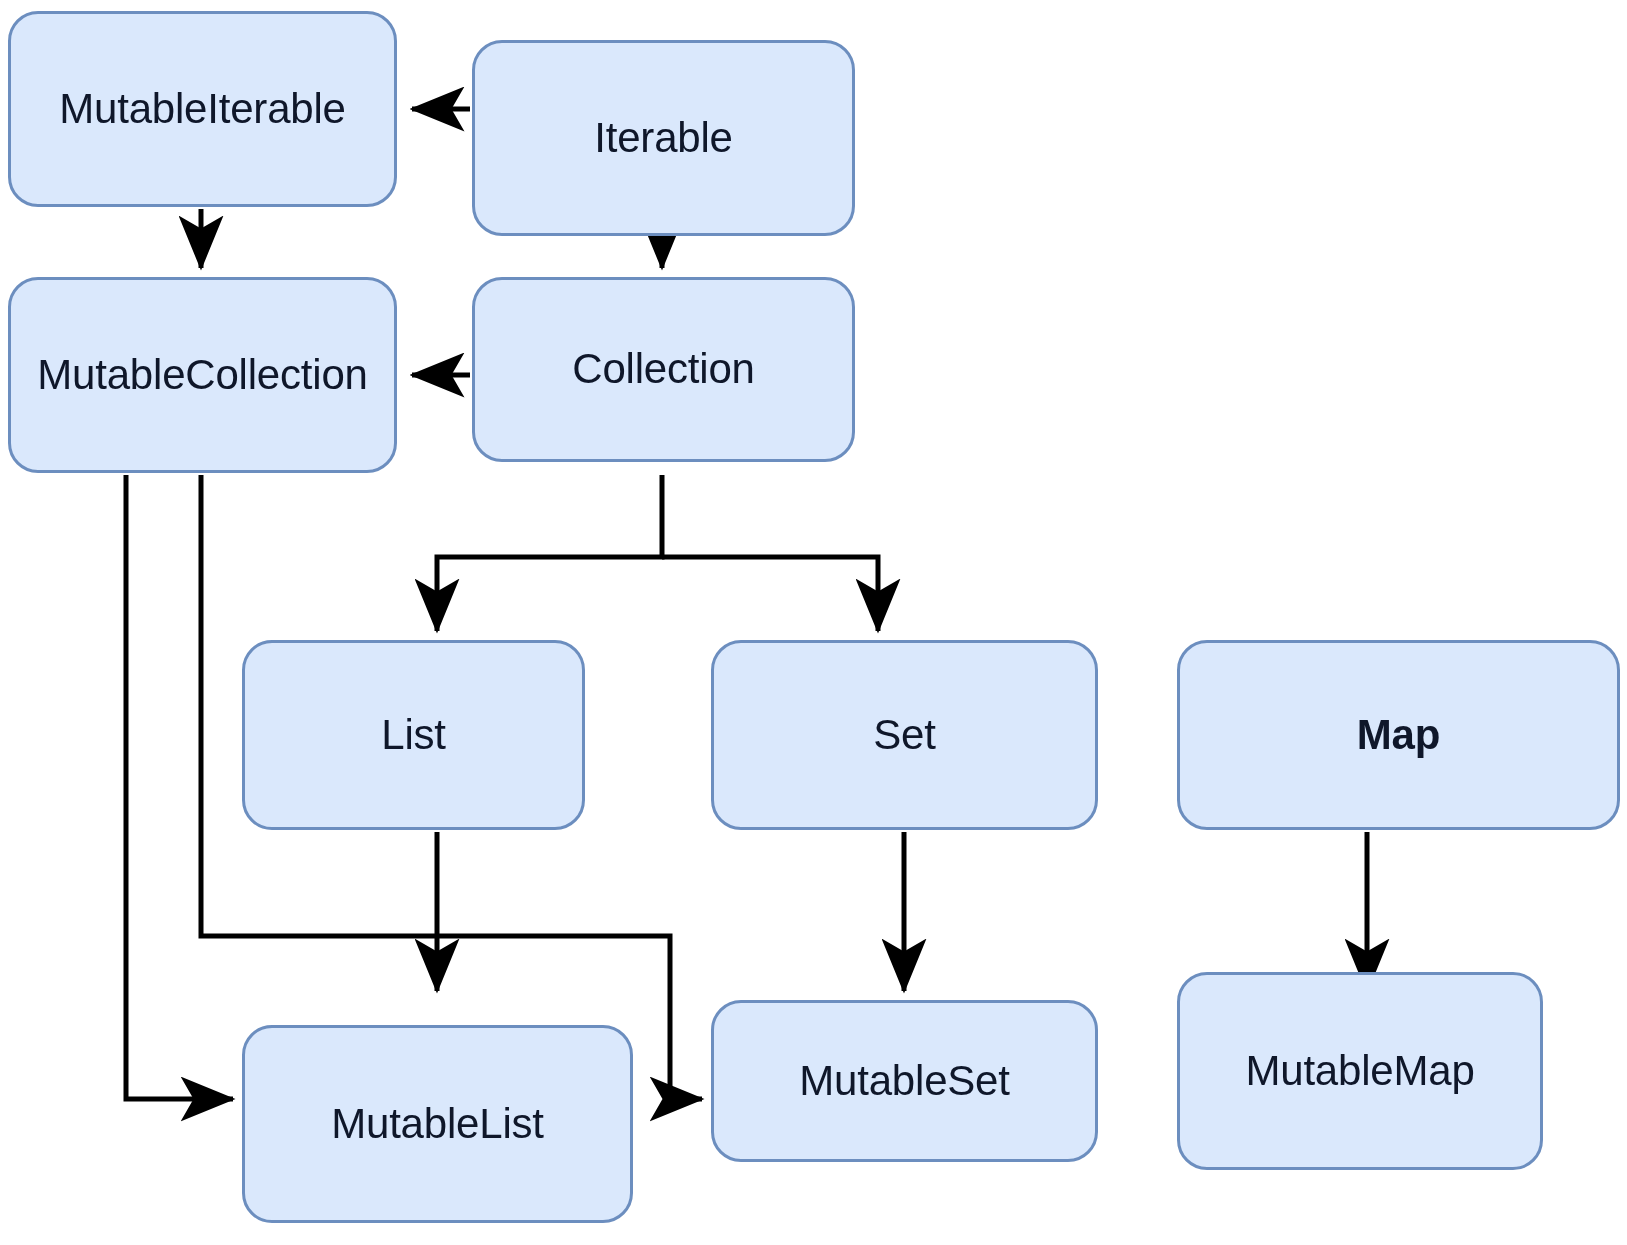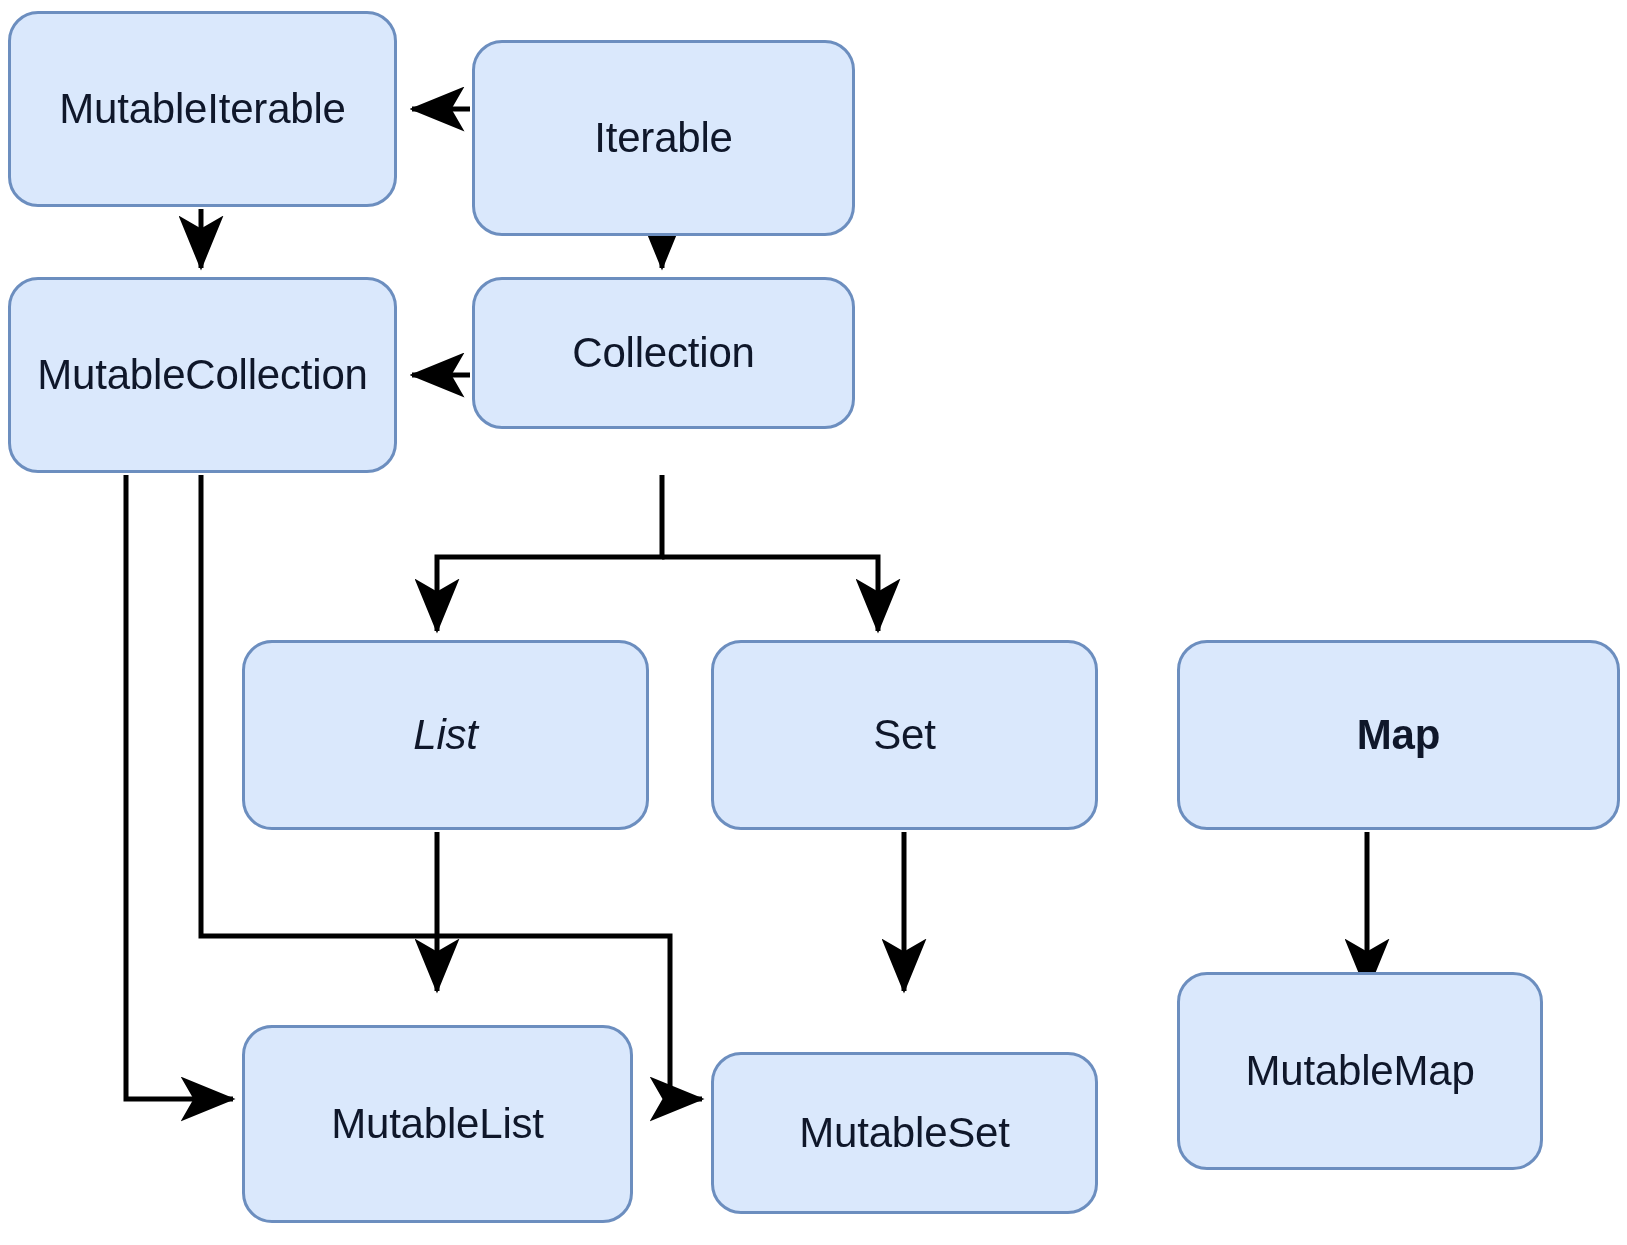--- a/index.html
+++ b/index.html
@@ -42,26 +42,26 @@
     color: #0f172a;
     line-height: 1.1;
     white-space: nowrap;
     text-align: center;
     letter-spacing: -0.2px;
   }
   
   #node-mutableiterable   { left: 8px;    top: 11px;   width: 389px; height: 196px; }
   #node-iterable          { left: 472px;  top: 11px;   width: 383px; height: 196px; margin-top: 29px; }
   #node-mutablecollection { left: 8px;    top: 277px;  width: 389px; height: 196px; }
-  #node-collection        { left: 472px;  top: 277px;  width: 383px; height: 152px; }
-  #node-list              { left: 242px;  top: 640px;  width: 407px; height: 190px; font-style: italic; }
+  #node-collection        { left: 472px;  top: 277px;  width: 383px; height: 185px; }
+  #node-list              { left: 242px;  top: 640px;  width: 343px; height: 190px; }
   #node-set               { left: 711px;  top: 640px;  width: 387px; height: 190px; }
   #node-map               { left: 1177px; top: 640px;  width: 443px; height: 190px; font-weight: bold; }
   #node-mutablelist       { left: 242px;  top: 1000px; width: 391px; height: 198px; margin-top: 25px; }
-  #node-mutableset        { left: 711px;  top: 1052px; width: 387px; height: 162px; }
+  #node-mutableset        { left: 711px;  top: 1000px; width: 387px; height: 162px; }
   #node-mutablemap        { left: 1177px; top: 972px; width: 366px; height: 198px; }
 </style>
 </head>
 <body>
 
 <div id="diagram-root">
 
   <svg id="edge-layer" viewBox="0 0 1627 1245" width="1627" height="1245" xmlns="http://www.w3.org/2000/svg">
     <defs>
       <marker id="arrowhead" markerWidth="11" markerHeight="9" refX="10.5" refY="4.5" orient="auto" markerUnits="strokeWidth">

